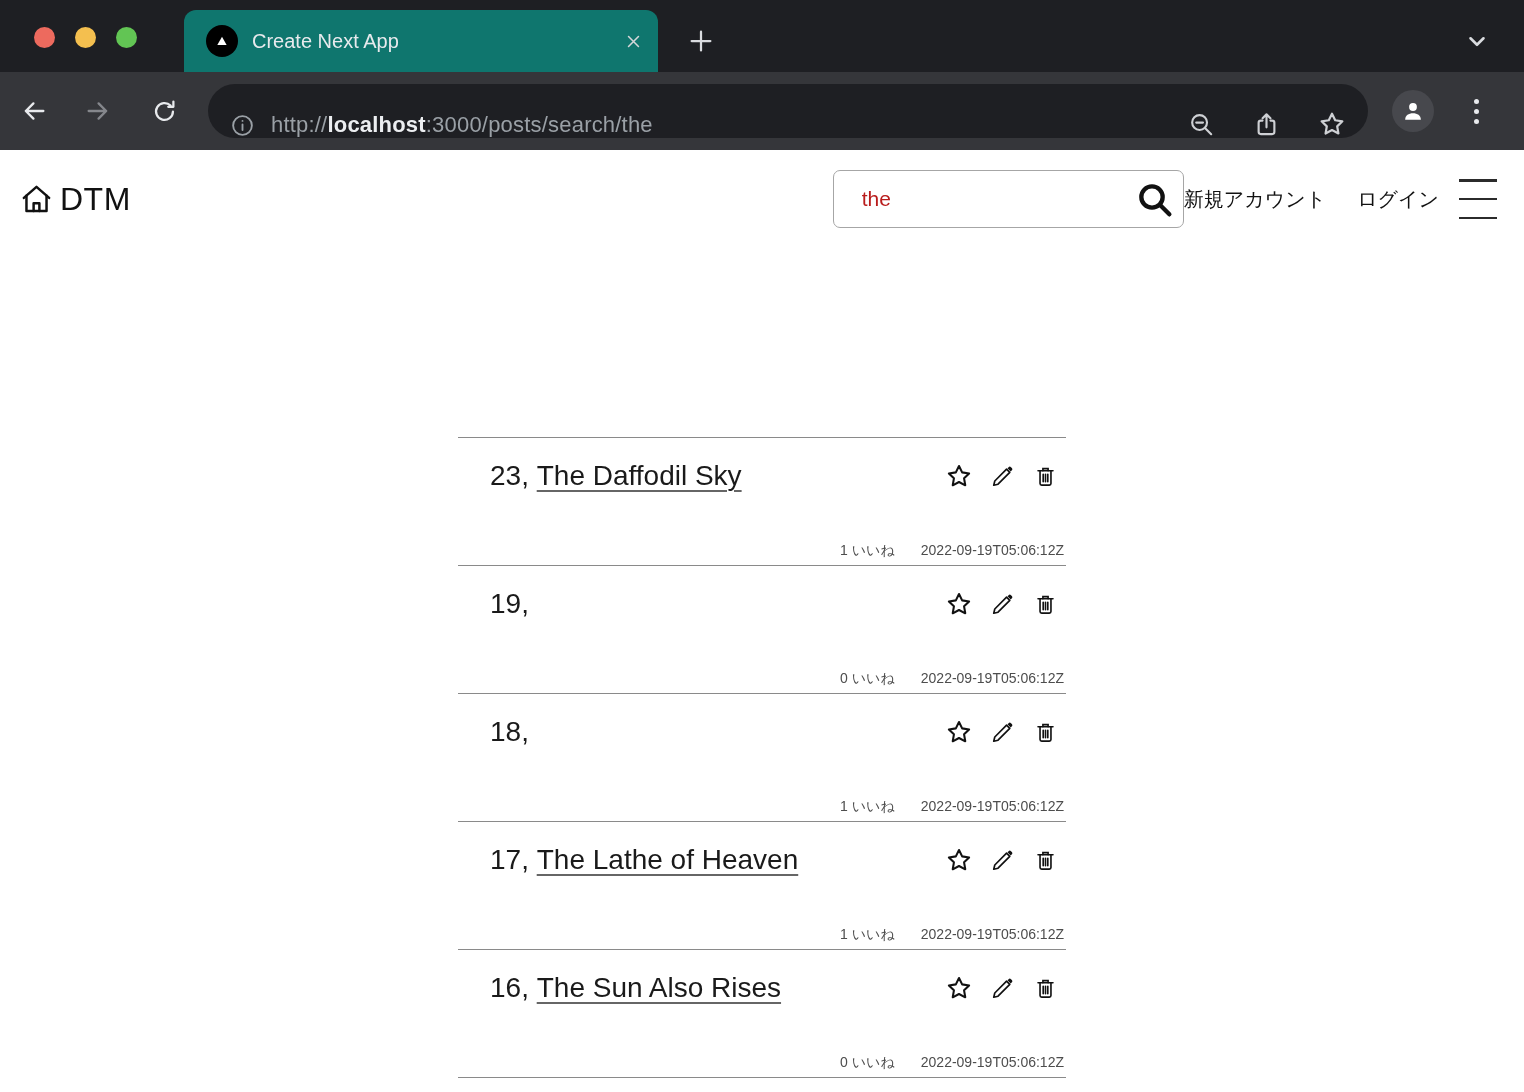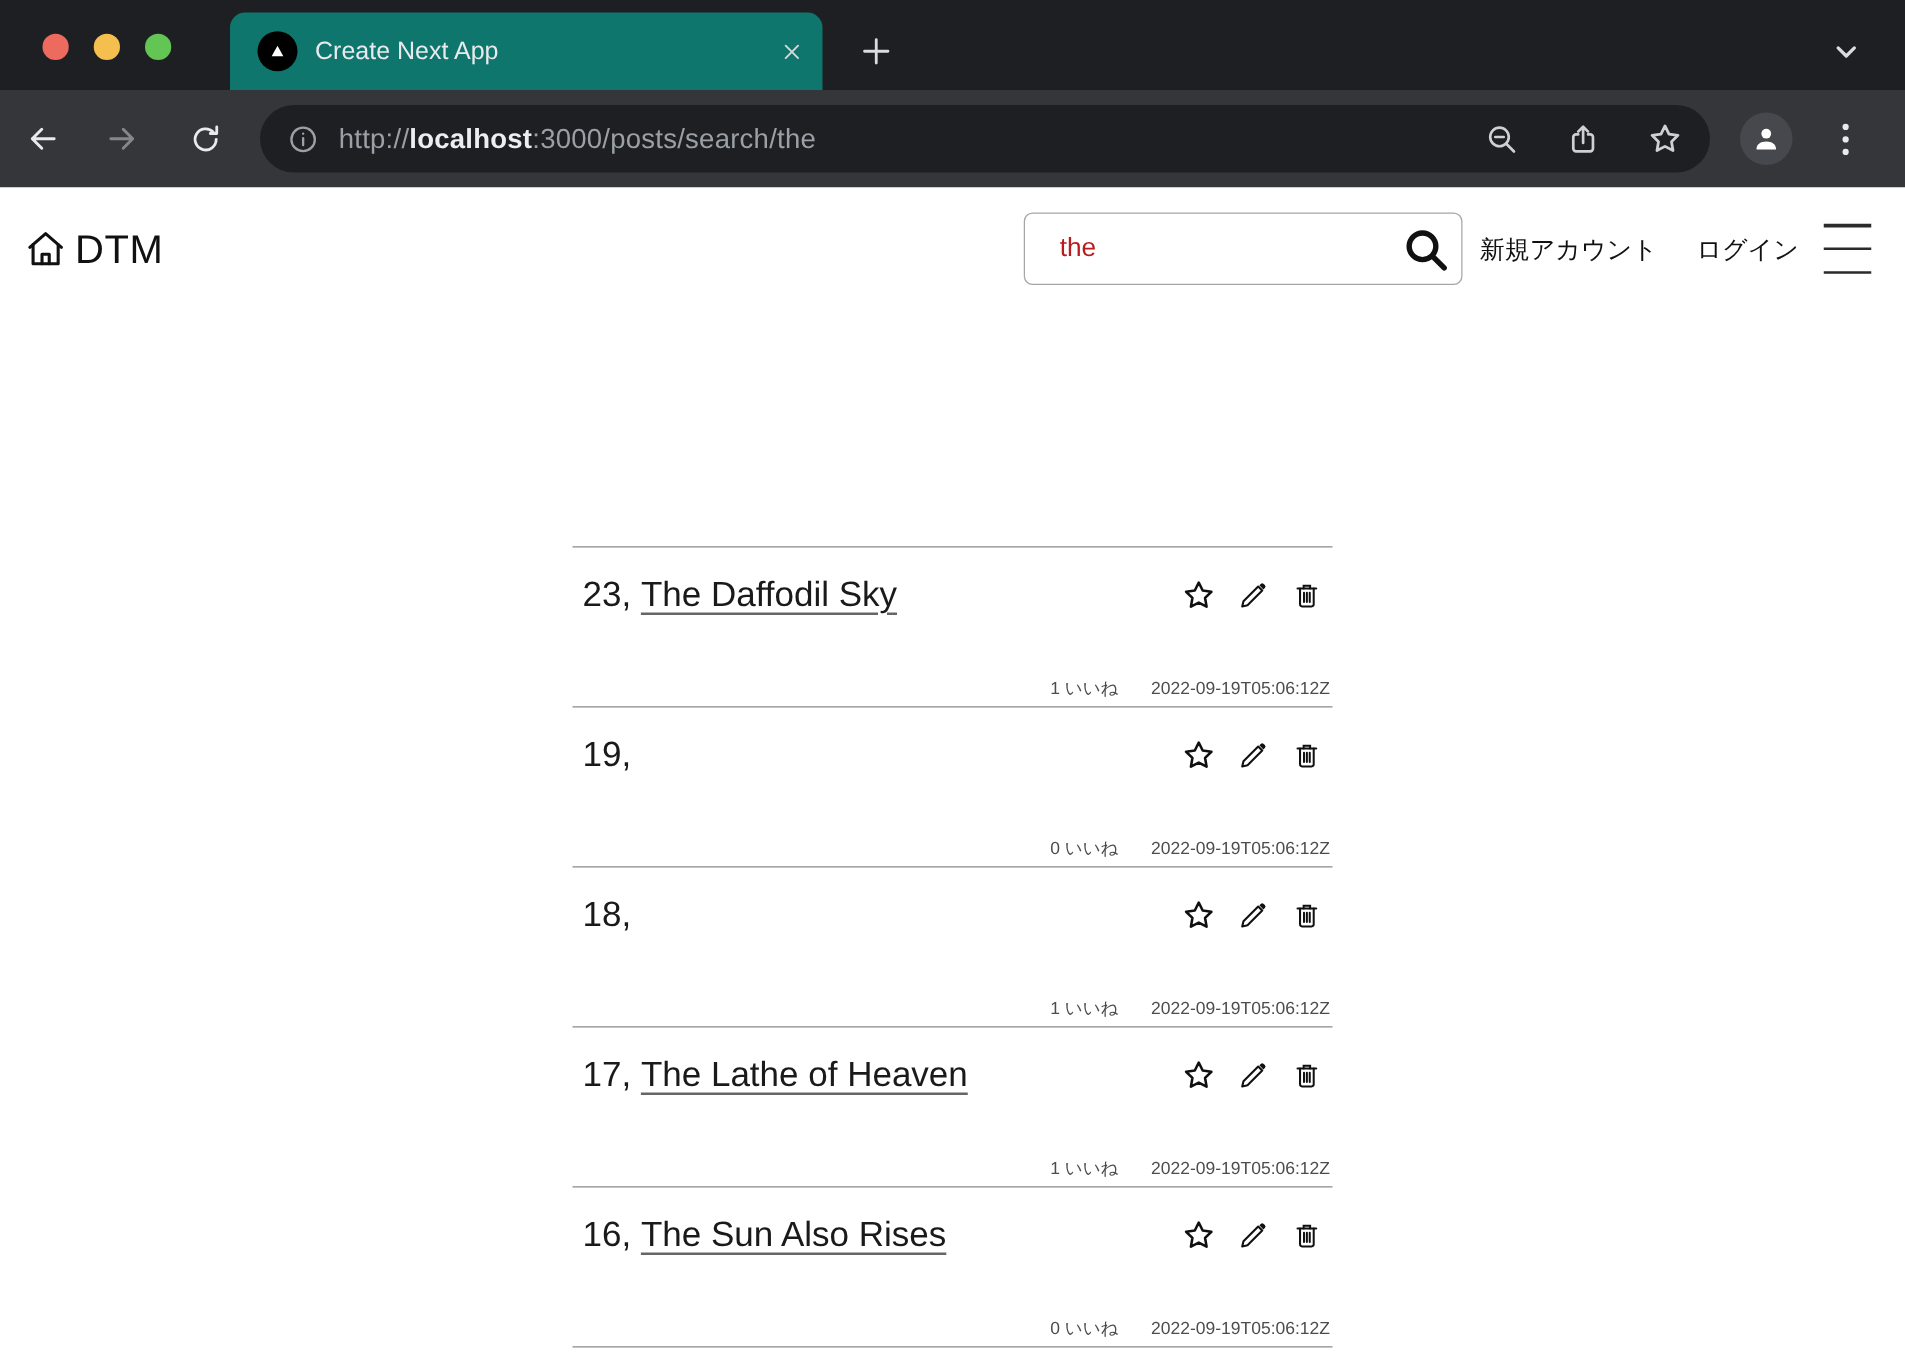--- a/index.html
+++ b/index.html
@@ -20,50 +20,50 @@
   .tab-title { color:#e8eaed; font-size:20px; margin-left:14px; white-space:nowrap; }
   .tab-close { margin-left:auto; display:flex; align-items:center; cursor:default; }
   .new-tab { position:absolute; left:686px; top:26px; }
   .tab-chevron { position:absolute; right:34px; top:28px; }
 
   .toolbar { height:78px; background:#35363a; display:flex; align-items:center; padding-left:20px; }
   .nav-btn { width:28px; height:28px; flex:0 0 auto; display:flex; align-items:center; justify-content:center; }
   .nav-btn + .nav-btn { margin-left:36px; }
   .nav-btn.reload { margin-left:38px; }
   .omnibox { margin-left:30px; width:1160px; height:54px; background:#1e1f23; border-radius:27px;
-             display:flex; align-items:center; padding:0 22px; }
+             display:flex; align-items:flex-end; padding:0 22px; }
   .url { margin-left:16px; font-size:22px; color:#9aa0a6; white-space:nowrap; letter-spacing:.2px; }
   .url .host { color:#eceef1; font-weight:700; }
   .omni-icons { margin-left:auto; display:flex; align-items:center; gap:38px; }
   .avatar { width:42px; height:42px; border-radius:50%; background:#47484d; margin-left:24px;
             display:flex; align-items:center; justify-content:center; }
   .menu-dots { margin-left:40px; display:flex; flex-direction:column; gap:5px; }
   .menu-dots i { width:5px; height:5px; border-radius:50%; background:#e8eaed; }
 
   
   .page { height:942px; background:#fff; color:#1a1a1a; }
   .site-header { display:flex; padding:20px 27px 0 20px;gap:48px; }
   .brand { display:flex; align-items:center; gap:7px; font-size:32px; color:#111;
            text-decoration:none; letter-spacing:.5px; }
   .header-right { margin-left:auto; display:flex; align-items:center; }
   .searchbox { position:relative; width:351px; height:58px; border:1px solid #a6a6a6; border-radius:7px; background:#fff; }
   .searchbox input { width:100%; height:100%; border:none; outline:none; background:transparent;
                      font-size:21px; padding:0 60px 0 28px; color:#b91c1c; font-family:inherit; }
   .search-btn { position:absolute; right:8px; top:9px; border:none; background:none; padding:0; cursor:pointer; }
   .hdr-link { font-size:20px; color:#111; text-decoration:none; white-space:nowrap; }
-  .hdr-link.signup { margin-left:14px; }
+  .hdr-link.signup { margin-left:0; }
   .hdr-link.login { margin-left:31px; }
   .hamburger { margin-left:20px; width:38px; height:42px; display:flex; flex-direction:column;
                justify-content:space-between; padding:1px 0; cursor:pointer; }
   .hamburger span { display:block; height:2.5px; background:#2b2b2b; }
 
   .post-list { list-style:none; width:608px; margin:209px auto 0; border-top:1px solid #8a8a8a; }
   .post-item { height:128px; border-bottom:1px solid #8a8a8a; display:flex; flex-direction:column;
                justify-content:space-between; padding:22px 0 5px; }
-  .post-top { display:flex; align-items:center; padding-left:8px; font-size:28px; }
+  .post-top { display:flex; align-items:center; padding-left:8px; font-size:28px;margin-left:24px; }
   .post-num { white-space:pre; }
   .post-title { color:#1a1a1a; text-decoration:underline; text-decoration-color:#666;
                 text-decoration-thickness:2px; text-underline-offset:5px; }
   .post-actions { margin-left:auto; display:flex; align-items:center; gap:17px; padding-right:8px; }
   .icon-btn { border:none; background:none; padding:0; width:26px; height:26px; cursor:pointer;
               display:flex; align-items:center; justify-content:center; color:#111; }
   .post-meta { text-align:right; font-size:14px; color:#4d4d4d; padding-right:2px; }
   .post-meta .likes { margin-right:26px; }
 
   svg { display:block; }

